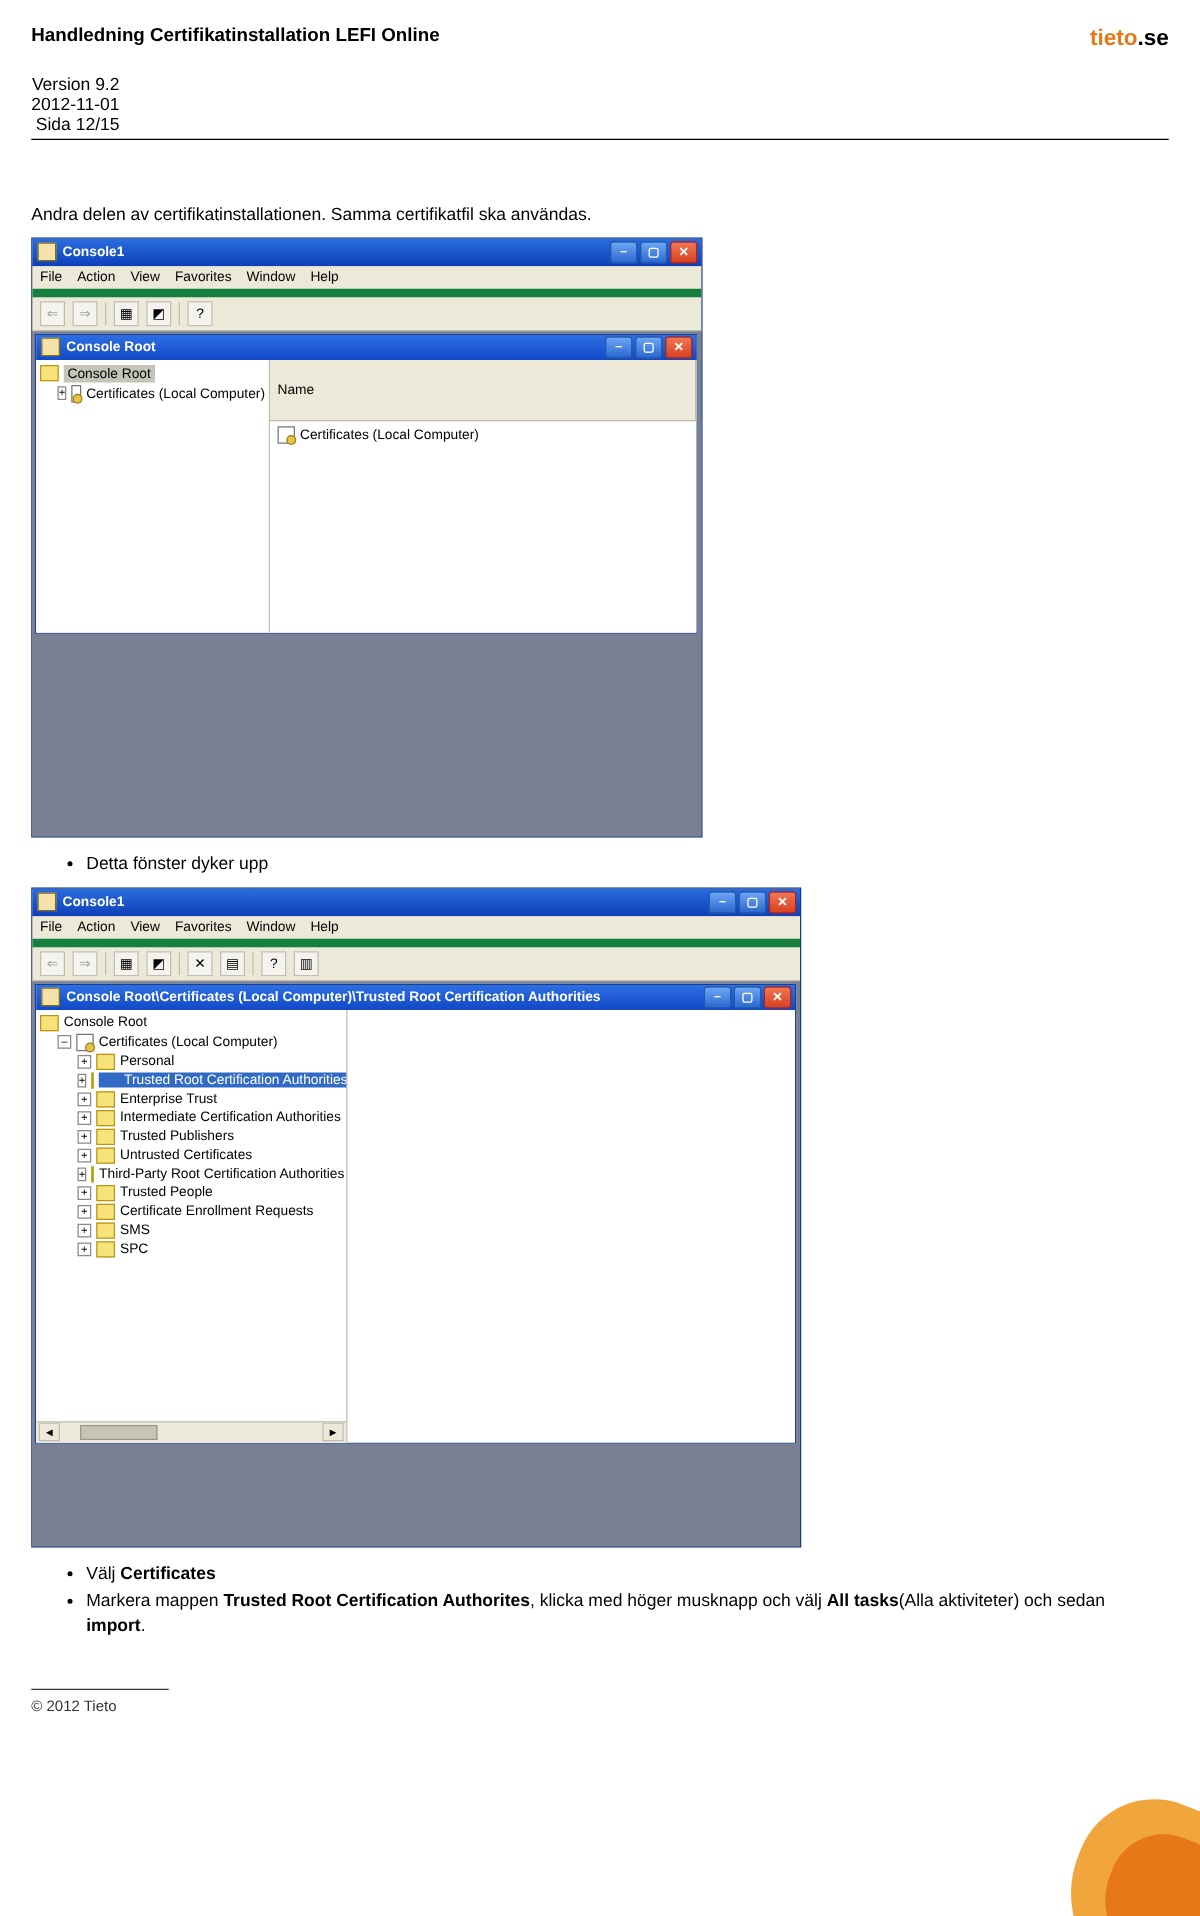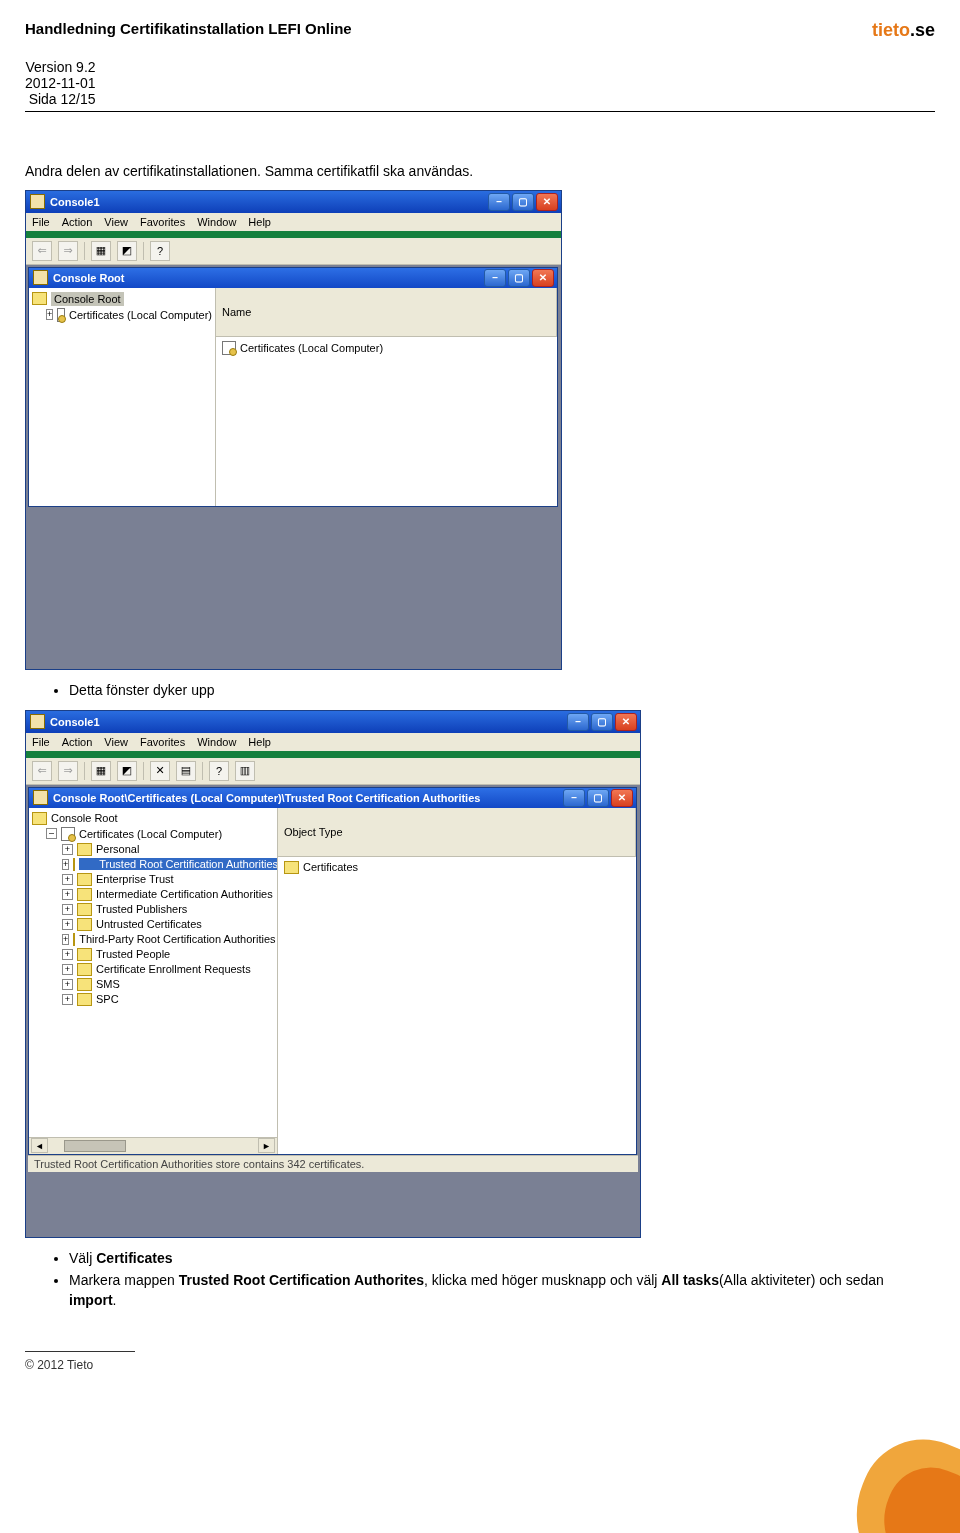--- a/index.html
+++ b/index.html
@@ -422,34 +422,22 @@
               <span class="folder-icon"></span>
               <span>SPC</span>
             </div>
           </div>
           <div class="scrollbar-stub" style="position:absolute;left:0;right:0;bottom:0;">
             <span class="arrow">◄</span>
             <span class="scroll-thumb"></span>
             <span class="arrow" style="margin-left:auto">►</span>
           </div>
         </div>
-        <div class="pane-right">
-          <div class="col-header">
-            <div class="col" style="flex:1">Object Type</div>
-          </div>
-          <div class="list-body">
-            <div class="tree-item">
-              <span class="folder-icon"></span>
-              <span>Certificates</span>
-            </div>
-          </div>
-        </div>
       </div>
     </div>
-    <div class="statusbar">Trusted Root Certification Authorities store contains 342 certificates.</div>
     <div class="bottom-spacer"></div>
   </div>
 </div>
 
 <ul class="bullets">
   <li>
     <span>Välj </span><b>Certificates</b>
   </li>
   <li>
     <span>Markera mappen </span><b>Trusted Root Certification Authorites</b><span>, klicka med höger musknapp och välj </span><b>All tasks</b><span>(Alla aktiviteter) och sedan </span><b>import</b><span>.</span>

